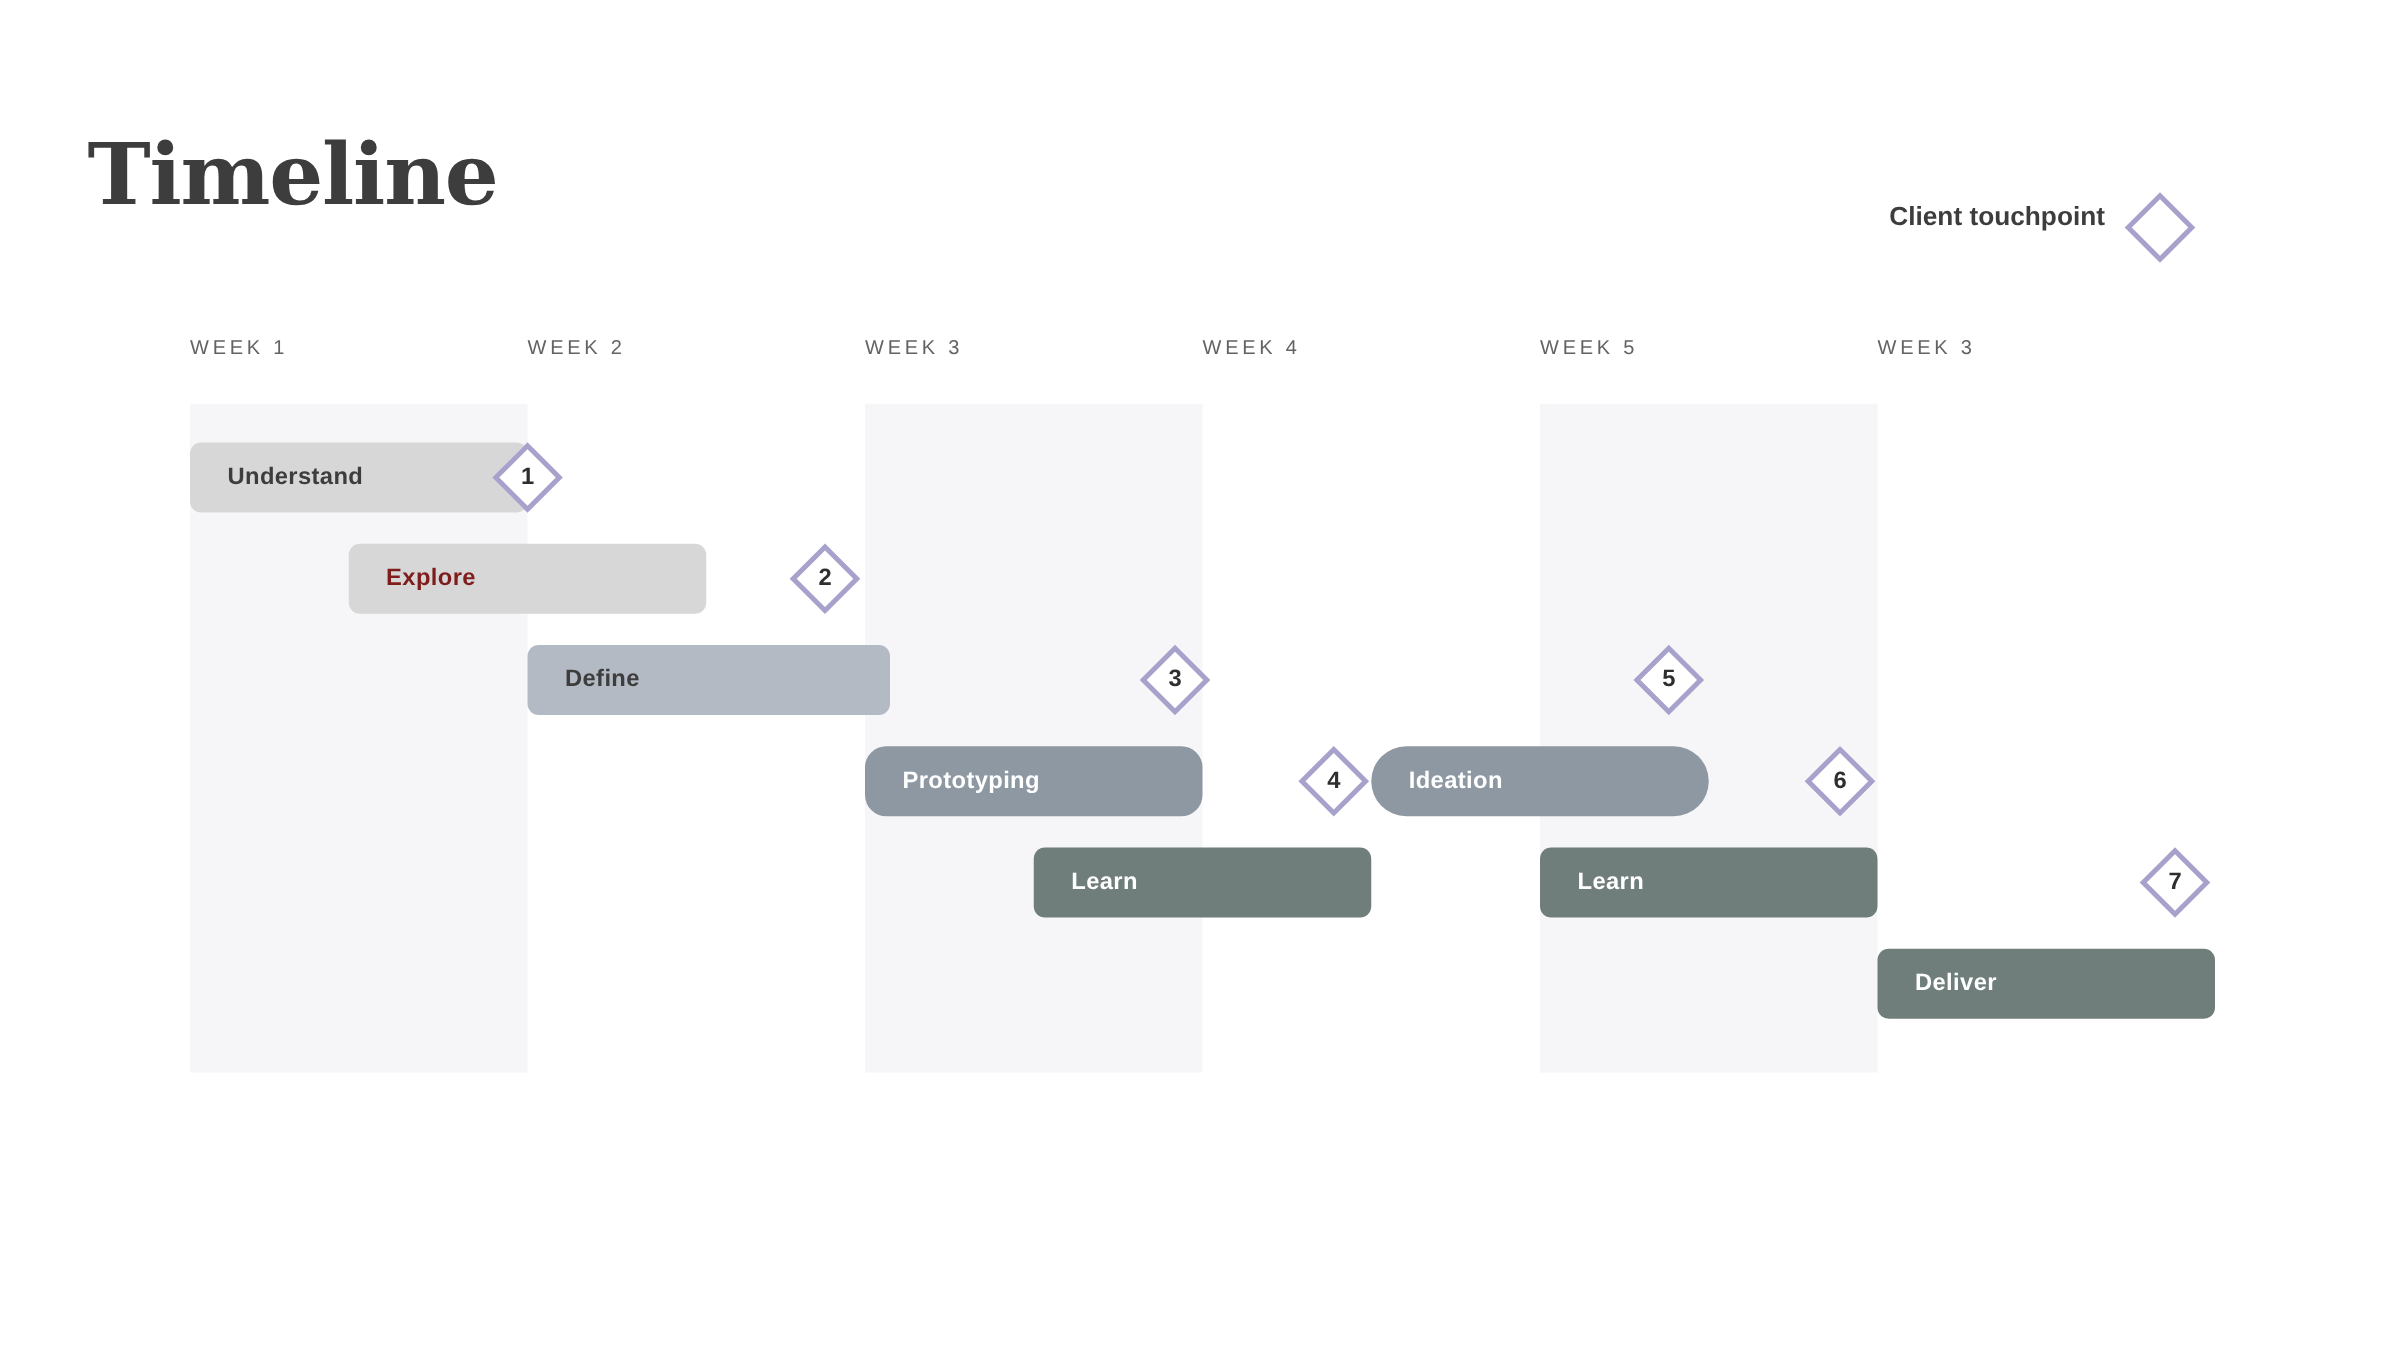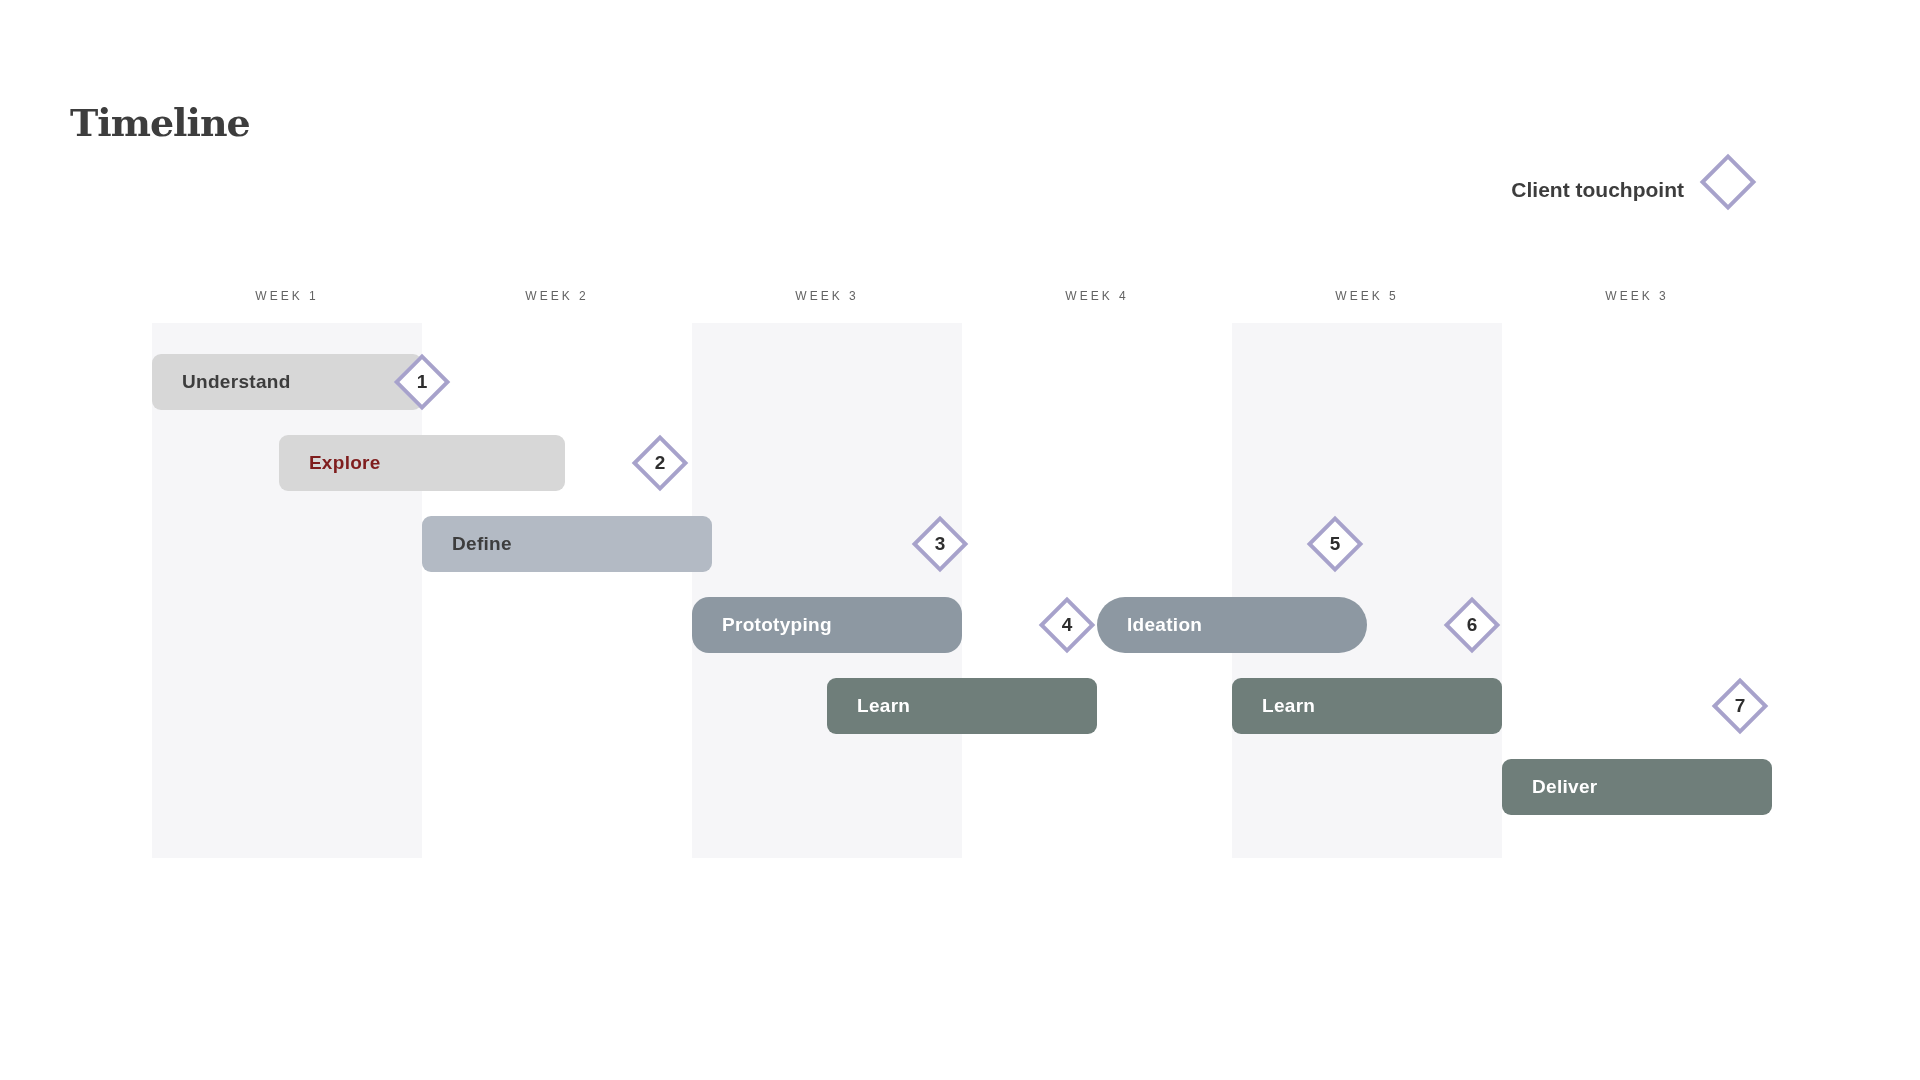--- a/index.html
+++ b/index.html
@@ -4,38 +4,38 @@
 <style>
   html,body { margin:0; padding:0; background:#fff; }
   .stage {
     position:relative; width:1920px; height:1080px; overflow:hidden;
     background:var(--c-background, #ffffff);
     font-family:"Liberation Sans", sans-serif;
   }
   .title {
     position:absolute; left:70px; top:100px; margin:0;
     font-family:"DejaVu Serif", serif;
-    font-size:38px; font-weight:bold; letter-spacing:-1px;
+    font-size:68px; font-weight:bold; letter-spacing:-1px;
     color:var(--c-text_dark, #3d3d3d);
   }
   .legend {
     position:absolute; top:162px; right:172px; height:40px;
-    display:flex; align-items:flex-end; gap:24px;
+    display:flex; align-items:flex-start; gap:24px;
   }
   .legend-label {
     font-size:21px; font-weight:bold; color:var(--c-text_dark, #3d3d3d);
   }
   .diamond-shape {
     width:32px; height:32px; box-sizing:content-box;
     border:4px solid var(--c-milestone_border, #a7a2cb);
     background:#ffffff; transform:rotate(45deg);
   }
   .week-label {
-    position:absolute; top:287px; height:18px; text-align:center;
-    font-size:12px; letter-spacing:3px; line-height:18px;
+    position:absolute; top:270px; height:18px; text-align:left;
+    font-size:16px; letter-spacing:3px; line-height:18px;
     color:var(--c-week_label, #636363);
   }
   .band {
     position:absolute; top:323px; height:535px;
     background:var(--c-column_shade, #f6f6f8); z-index:0;
   }
   .task-bar {
     position:absolute; height:56px; border-radius:9px; z-index:1;
     display:flex; align-items:center;
   }

